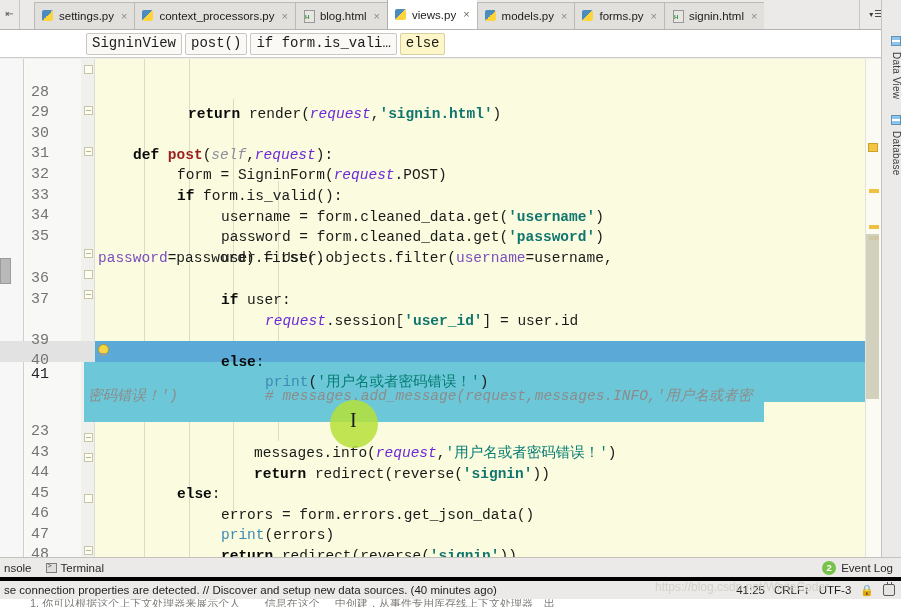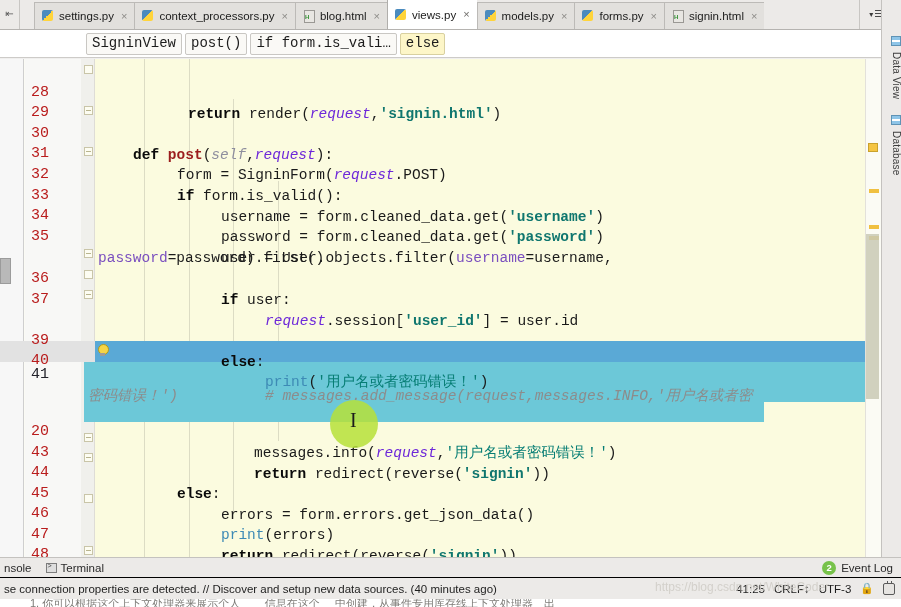--- a/index.html
+++ b/index.html
@@ -163,21 +163,21 @@
     line-height: 20.4px;
   }
   .row {
     position: absolute;
     left: 0; width: 881px; height: 20.4px;
     white-space: pre;
   }
   .lnum {
     position: absolute; left: 25px; width: 46px;
     text-align: left;
-    color: #b91c1c;
+    color: #737373;
     font-family: "Liberation Mono", monospace;
     font-size: 15px;
     padding-left: 6px;
   }
   .lnum.cur { color: #23232b; }
   .ctext {
     position: absolute; left: 98px;
     color: #1a1a1a;
   }
   
@@ -321,21 +321,21 @@
     background: #77c24a; color: #fff;
     font-size: 9.5px; font-weight: bold;
     display: flex; align-items: center; justify-content: center;
   }
 
   
   .statusbar {
     position: absolute; left: 0; top: 577px;
     width: 901px; height: 22px;
     background: #eceae8;
-    border-top: 1px solid #000000;
+    border-top: 4px solid #000000;
     display: flex; align-items: center;
     font-size: 11.5px; color: #1d1d1d;
   }
   .status-msg { padding-left: 4px; white-space: nowrap; }
   .statusbar .spacer { flex: 1; }
   .status-right {
     display: flex; align-items: center; gap: 9px;
     padding-right: 6px;
     font-size: 11.5px;
   }
@@ -545,21 +545,21 @@
       <div class="row" style="top:286px; height:21px">
         <span class="lnum cur">41</span>
         <span class="ctext cmt" style="left:265px"># messages.add_message(request,messages.INFO,'用户名或者密</span>
       </div>
 
       <div class="row" style="top:307px">
         <span class="ctext cmt" style="left:88px">密码错误！')</span>
       </div>
 
       <div class="row" style="top:343px">
-        <span class="lnum">20</span>
+        <span class="lnum">23</span>
         <span class="ctext" style="left:254px">messages.info(<span class="par">request</span>,<span class="strc">'用户名或者密码错误！'</span>)</span>
       </div>
 
       <div class="row" style="top:364px">
         <span class="lnum">43</span>
         <span class="ctext" style="left:254px"><span class="kw">return</span> redirect(reverse(<span class="str">'signin'</span>))</span>
       </div>
 
       <div class="row" style="top:384px">
         <span class="lnum">44</span>

